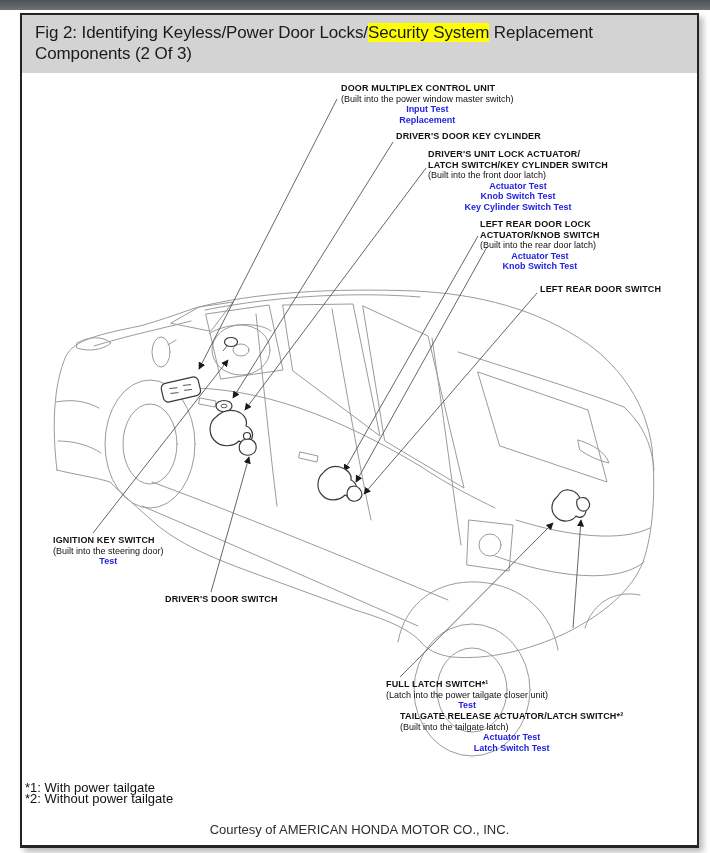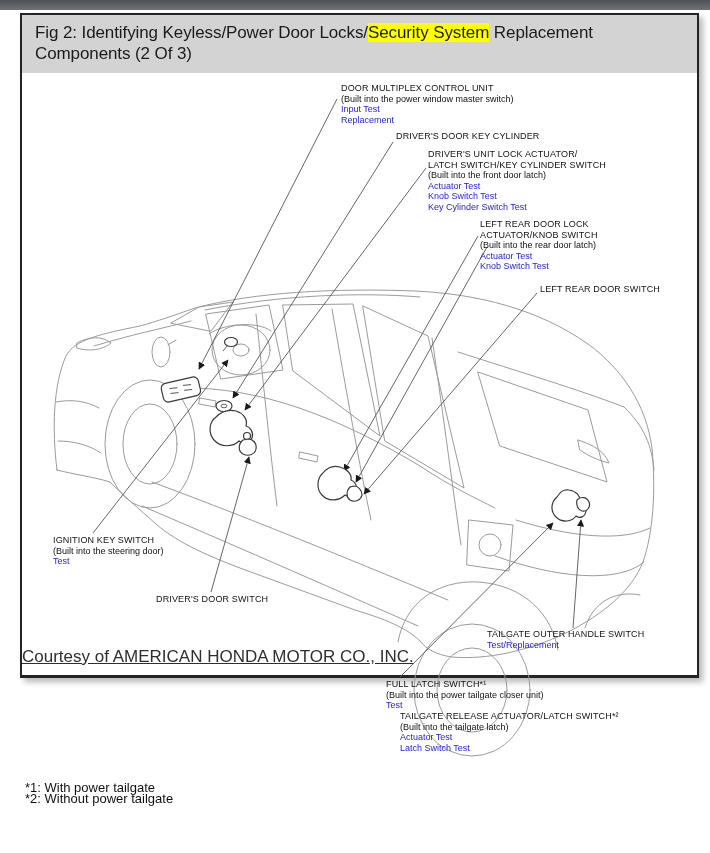--- a/index.html
+++ b/index.html
@@ -1,35 +1,35 @@
 <!DOCTYPE html>
 <html style="--link: #2222dd; --label: #111111; --hl: #ffff00; --header-bg: #d3d3d3;"><head>
 <meta charset="utf-8">
 <style>
   html,body{margin:0;padding:0;background:#ffffff;}
   .page{position:relative;width:710px;height:853px;background:#fff;overflow:hidden;
         font-family:"Liberation Sans",sans-serif;}
   .top-bar{position:absolute;left:0;top:0;width:710px;height:10px;
            background:linear-gradient(#4e5256,#6e7276);}
-  .panel{position:absolute;left:20px;top:13px;width:679px;height:665px;
+  .panel{position:absolute;left:20px;top:13px;width:679px;height:835px;
          background:#fff;border:2px solid #242424;border-bottom-width:3px;
          box-shadow:4px 4px 6px rgba(0,0,0,.28);box-sizing:border-box;}
   .panel-header{background:var(--header-bg,#d3d3d3);padding:7px 14px 9px 13px;
                 font-size:17px;line-height:21px;color:#1b1b1b;letter-spacing:-0.1px;}
   .panel-header .inner{display:block;max-width:585px;}
   .hl{background:var(--hl,#ffff00);}
-  .courtesy{position:absolute;left:0;right:0;bottom:8px;
-            font-size:17px;color:#2e2e2e;text-decoration:underline;}
+  .courtesy{position:absolute;left:0;right:0;bottom:8px;text-align:center;
+            font-size:13px;color:#2e2e2e;}
   .overlay{position:absolute;left:0;top:0;width:710px;height:853px;pointer-events:none;}
   .overlay-svg{position:absolute;left:0;top:0;pointer-events:none;}
   .callout{position:absolute;white-space:nowrap;font-size:9px;line-height:10.6px;
            color:var(--label,#111);}
-  .c-title{font-weight:normal;letter-spacing:0.15px;}
+  .c-title{font-weight:bold;letter-spacing:0.15px;}
   .c-note{font-weight:normal;}
-  .c-link{font-weight:normal;color:var(--link,#2222dd);pointer-events:auto;cursor:pointer;}
+  .c-link{font-weight:bold;color:var(--link,#2222dd);pointer-events:auto;cursor:pointer;text-align:center;}
   .footnotes{position:absolute;left:25px;top:782px;font-size:13px;line-height:11px;
              color:#111;font-weight:normal;}
   .car{stroke:#9b9b9b;fill:none;stroke-width:1;stroke-linejoin:round;stroke-linecap:round;}
   .comp{stroke:#3a3a3a;fill:#ffffff;stroke-width:1.2;stroke-linejoin:round;}
   .comp-t{stroke:#3a3a3a;fill:none;stroke-width:0.8;}
   .leader{stroke:#555555;stroke-width:0.9;}
 </style>
 </head>
 <body>
 
@@ -164,30 +164,26 @@
         <div class="c-link">Knob Switch Test</div>
       </div>
       <div class="callout" style="left: 540px; top: 284px;">
         <div class="c-title">LEFT REAR DOOR SWITCH</div>
       </div>
       <div class="callout" style="left: 53px; top: 535px;">
         <div class="c-title">IGNITION KEY SWITCH</div>
         <div class="c-note">(Built into the steering door)</div>
         <div class="c-link">Test</div>
       </div>
-      <div class="callout" style="left: 156px; top: 594px; text-align: right;">
+      <div class="callout" style="left: 165px; top: 594px; text-align: right;">
         <div class="c-title">DRIVER'S DOOR SWITCH</div>
-      </div>
-      <div class="callout" style="left: 487px; top: 629px;">
-        <div class="c-title">TAILGATE OUTER HANDLE SWITCH</div>
-        <div class="c-link">Test/Replacement</div>
       </div>
       <div class="callout" style="left: 386px; top: 679px;">
         <div class="c-title">FULL LATCH SWITCH*¹</div>
-        <div class="c-note">(Built into the power tailgate closer unit)</div>
+        <div class="c-note">(Latch into the power tailgate closer unit)</div>
         <div class="c-link">Test</div>
       </div>
       <div class="callout" style="left: 400px; top: 711px;">
         <div class="c-title">TAILGATE RELEASE ACTUATOR/LATCH SWITCH*²</div>
         <div class="c-note">(Built into the tailgate latch)</div>
         <div class="c-link">Actuator Test</div>
         <div class="c-link">Latch Switch Test</div>
       </div>
     </div>
 

